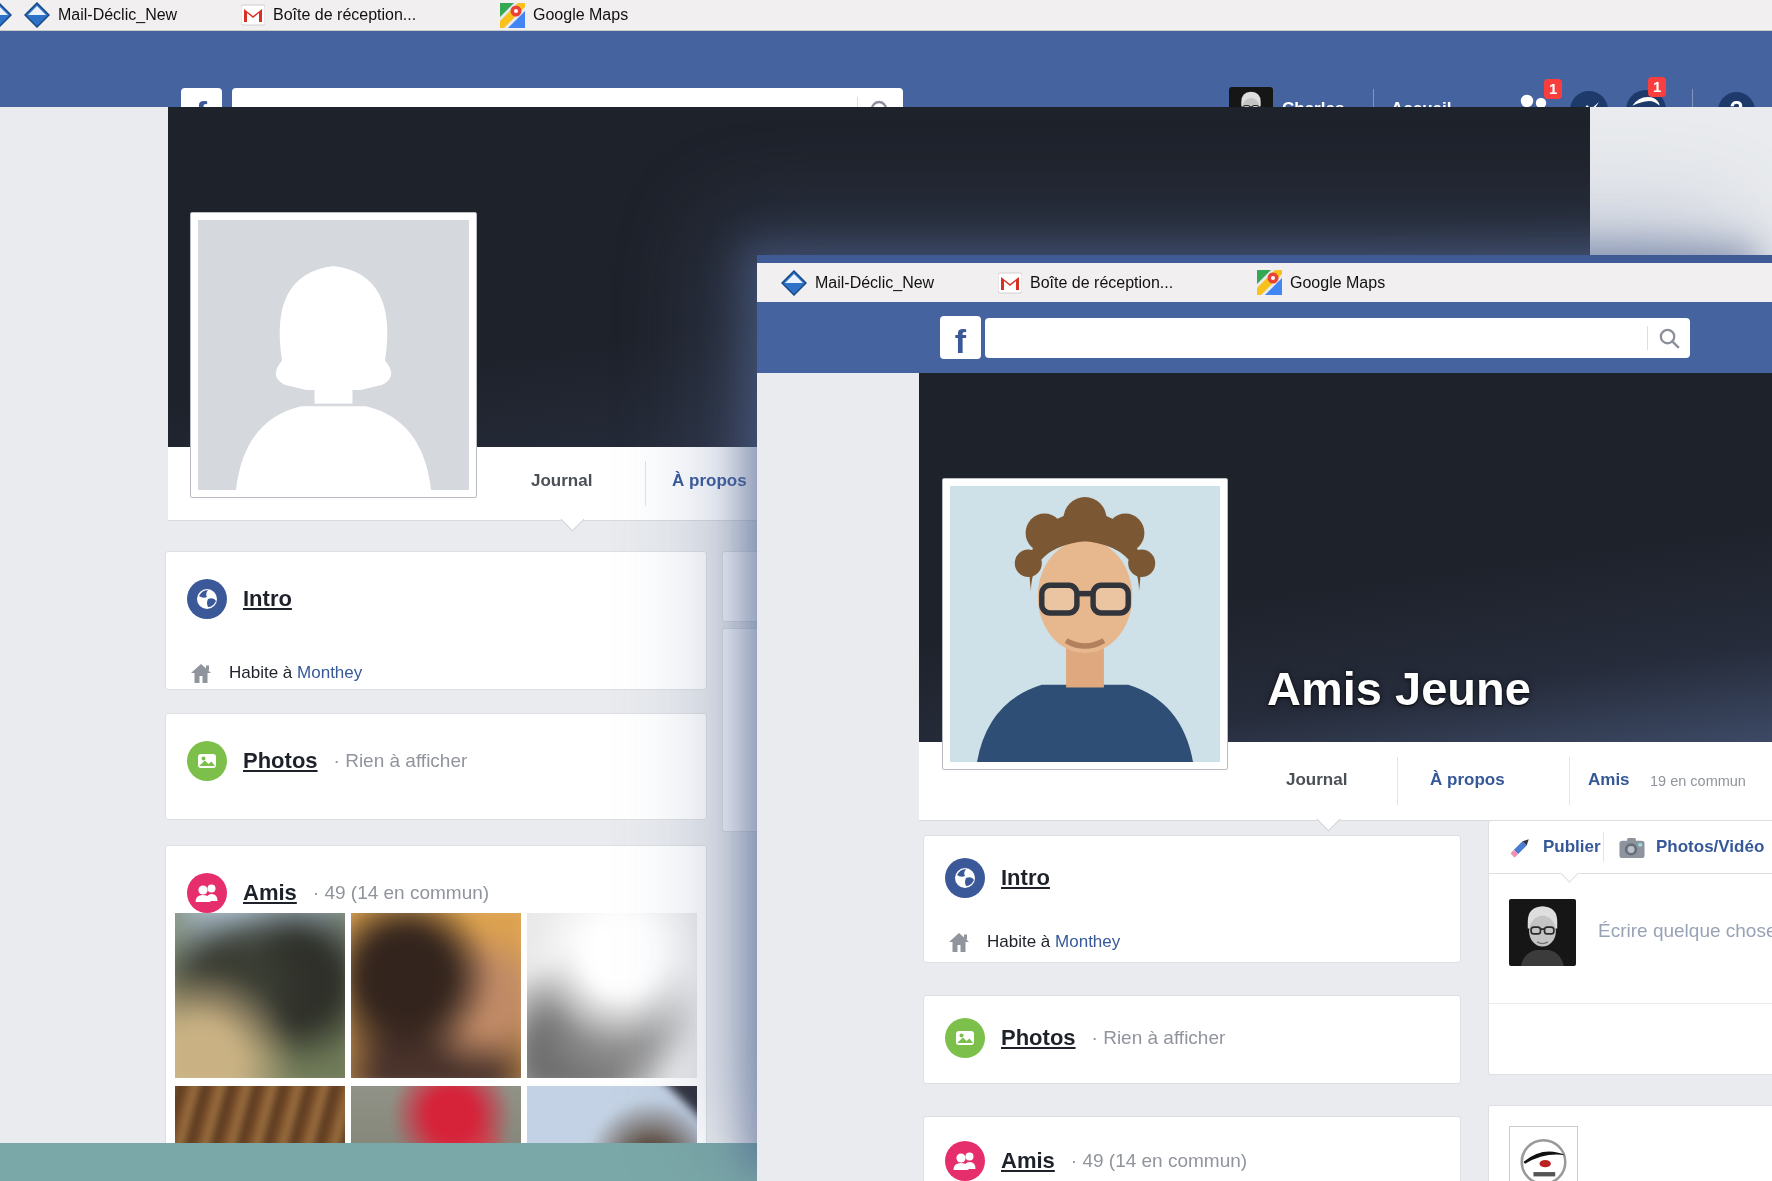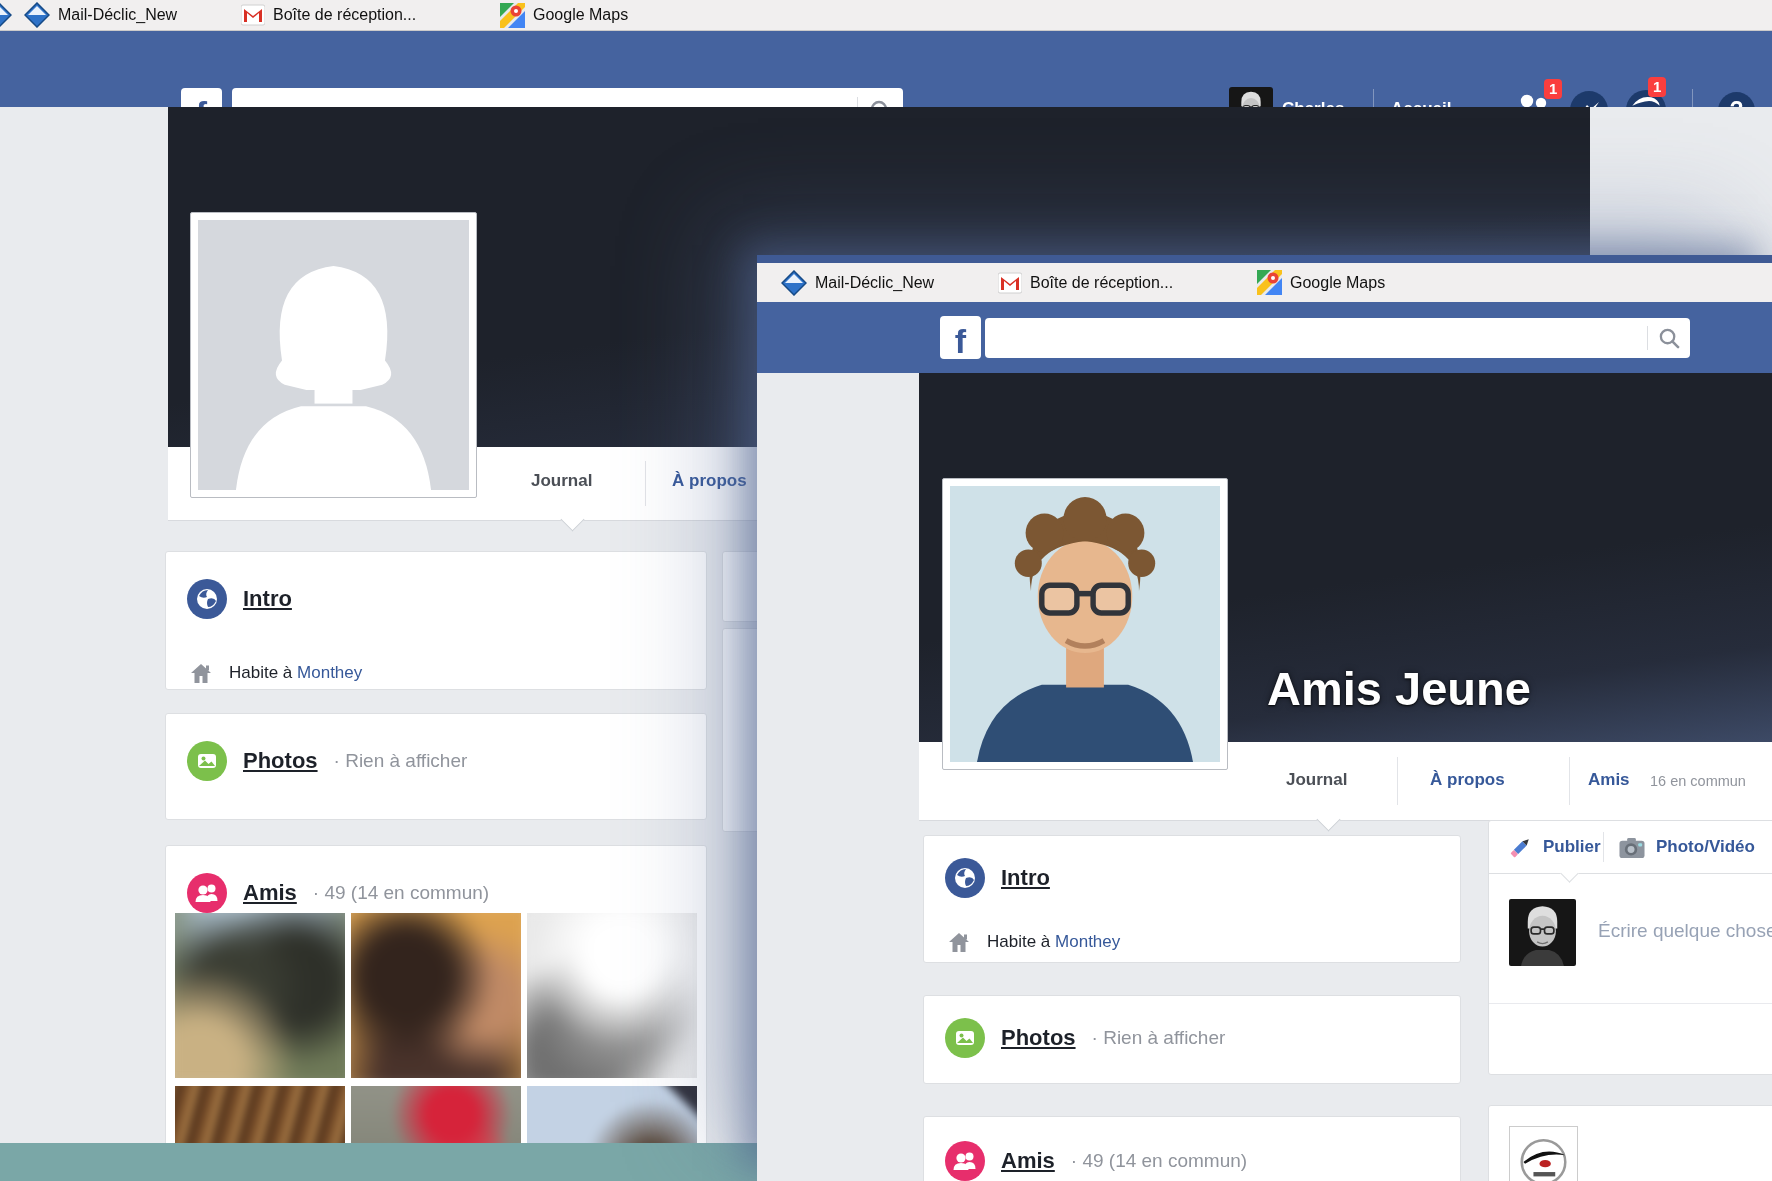--- a/index.html
+++ b/index.html
@@ -363,21 +363,21 @@
     <div class="abs" style="left:0;top:118px;width:1015px;height:808px;background:#e9ebee;">
 
       <div class="abs cover" style="left:162px;top:0;width:860px;height:369px;"></div>
 
       <div class="abs tabrow" style="left:162px;top:369px;width:860px;height:78px;">
         <div class="tab active" style="left:367px;top:28px;">Journal</div>
         <div class="tabsep" style="left:478px;top:15px;height:48px;"></div>
         <div class="tab link" style="left:511px;top:28px;">À propos</div>
         <div class="tabsep" style="left:650px;top:15px;height:48px;"></div>
         <div class="tab link" style="left:669px;top:28px;">Amis</div>
-        <div class="tab" style="left:731px;top:31px;font-weight:normal;font-size:14.5px;color:#90949c;">16 en commun</div>
+        <div class="tab" style="left:731px;top:31px;font-weight:normal;font-size:14.5px;color:#90949c;">19 en commun</div>
       </div>
       <div class="notch" style="left:563px;top:438px;width:16px;height:16px;"></div>
 
       <div class="abs profilebox" style="left:185px;top:105px;width:284px;height:290px;">
         <div class="inner">
             <svg class="svgfit" viewBox="0 0 100 100" preserveAspectRatio="none">
               <use href="#av-jean"></use>
             </svg>
           </div>
       </div>
@@ -423,21 +423,21 @@
       <div class="abs card" style="left:731px;top:447px;width:440px;height:253px;">
         <div class="abs" style="left:0;top:0;width:100%;height:52px;border-bottom:1px solid #dddfe2;">
           <svg class="abs" style="left:19px;top:13px;" width="26" height="26" viewBox="0 0 26 26">
               <use href="#ic-pencil"></use>
             </svg>
           <span class="abs composer-label" style="left:54px;top:16px;">Publier</span>
           <div class="tabsep" style="left:114px;top:11px;height:30px;"></div>
           <svg class="abs" style="left:129px;top:14px;" width="28" height="26" viewBox="0 0 28 27">
               <use href="#ic-camera"></use>
             </svg>
-          <span class="abs composer-label" style="left:167px;top:16px;">Photo/Vidéo</span>
+          <span class="abs composer-label" style="left:167px;top:16px;">Photos/Vidéo</span>
         </div>
         <div class="notch" style="left:74px;top:46px;width:12px;height:12px;border-color:#dddfe2;"></div>
         <div class="abs navavatar" style="left:20px;top:78px;width:67px;height:67px;border-radius:2px;">
           <svg class="svgfit" viewBox="0 0 100 100">
               <use href="#av-charles"></use>
             </svg>
         </div>
         <span class="abs placeholder" style="left:109px;top:99px;">Écrire quelque chose...</span>
         <div class="abs" style="left:0;top:182px;width:100%;height:1px;background:#e9eaee;"></div>
       </div>

